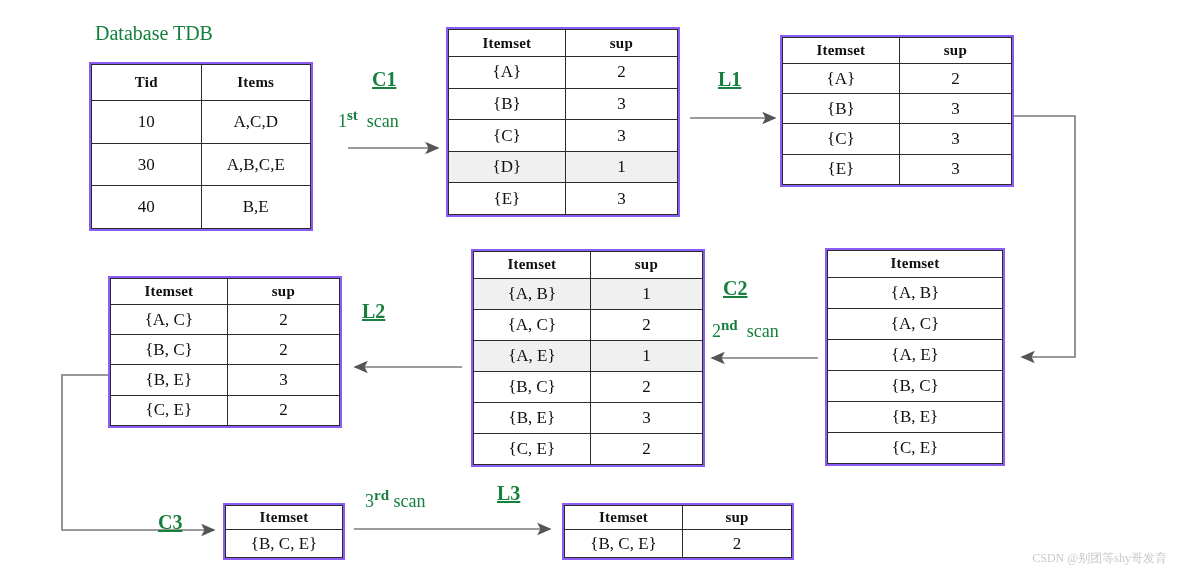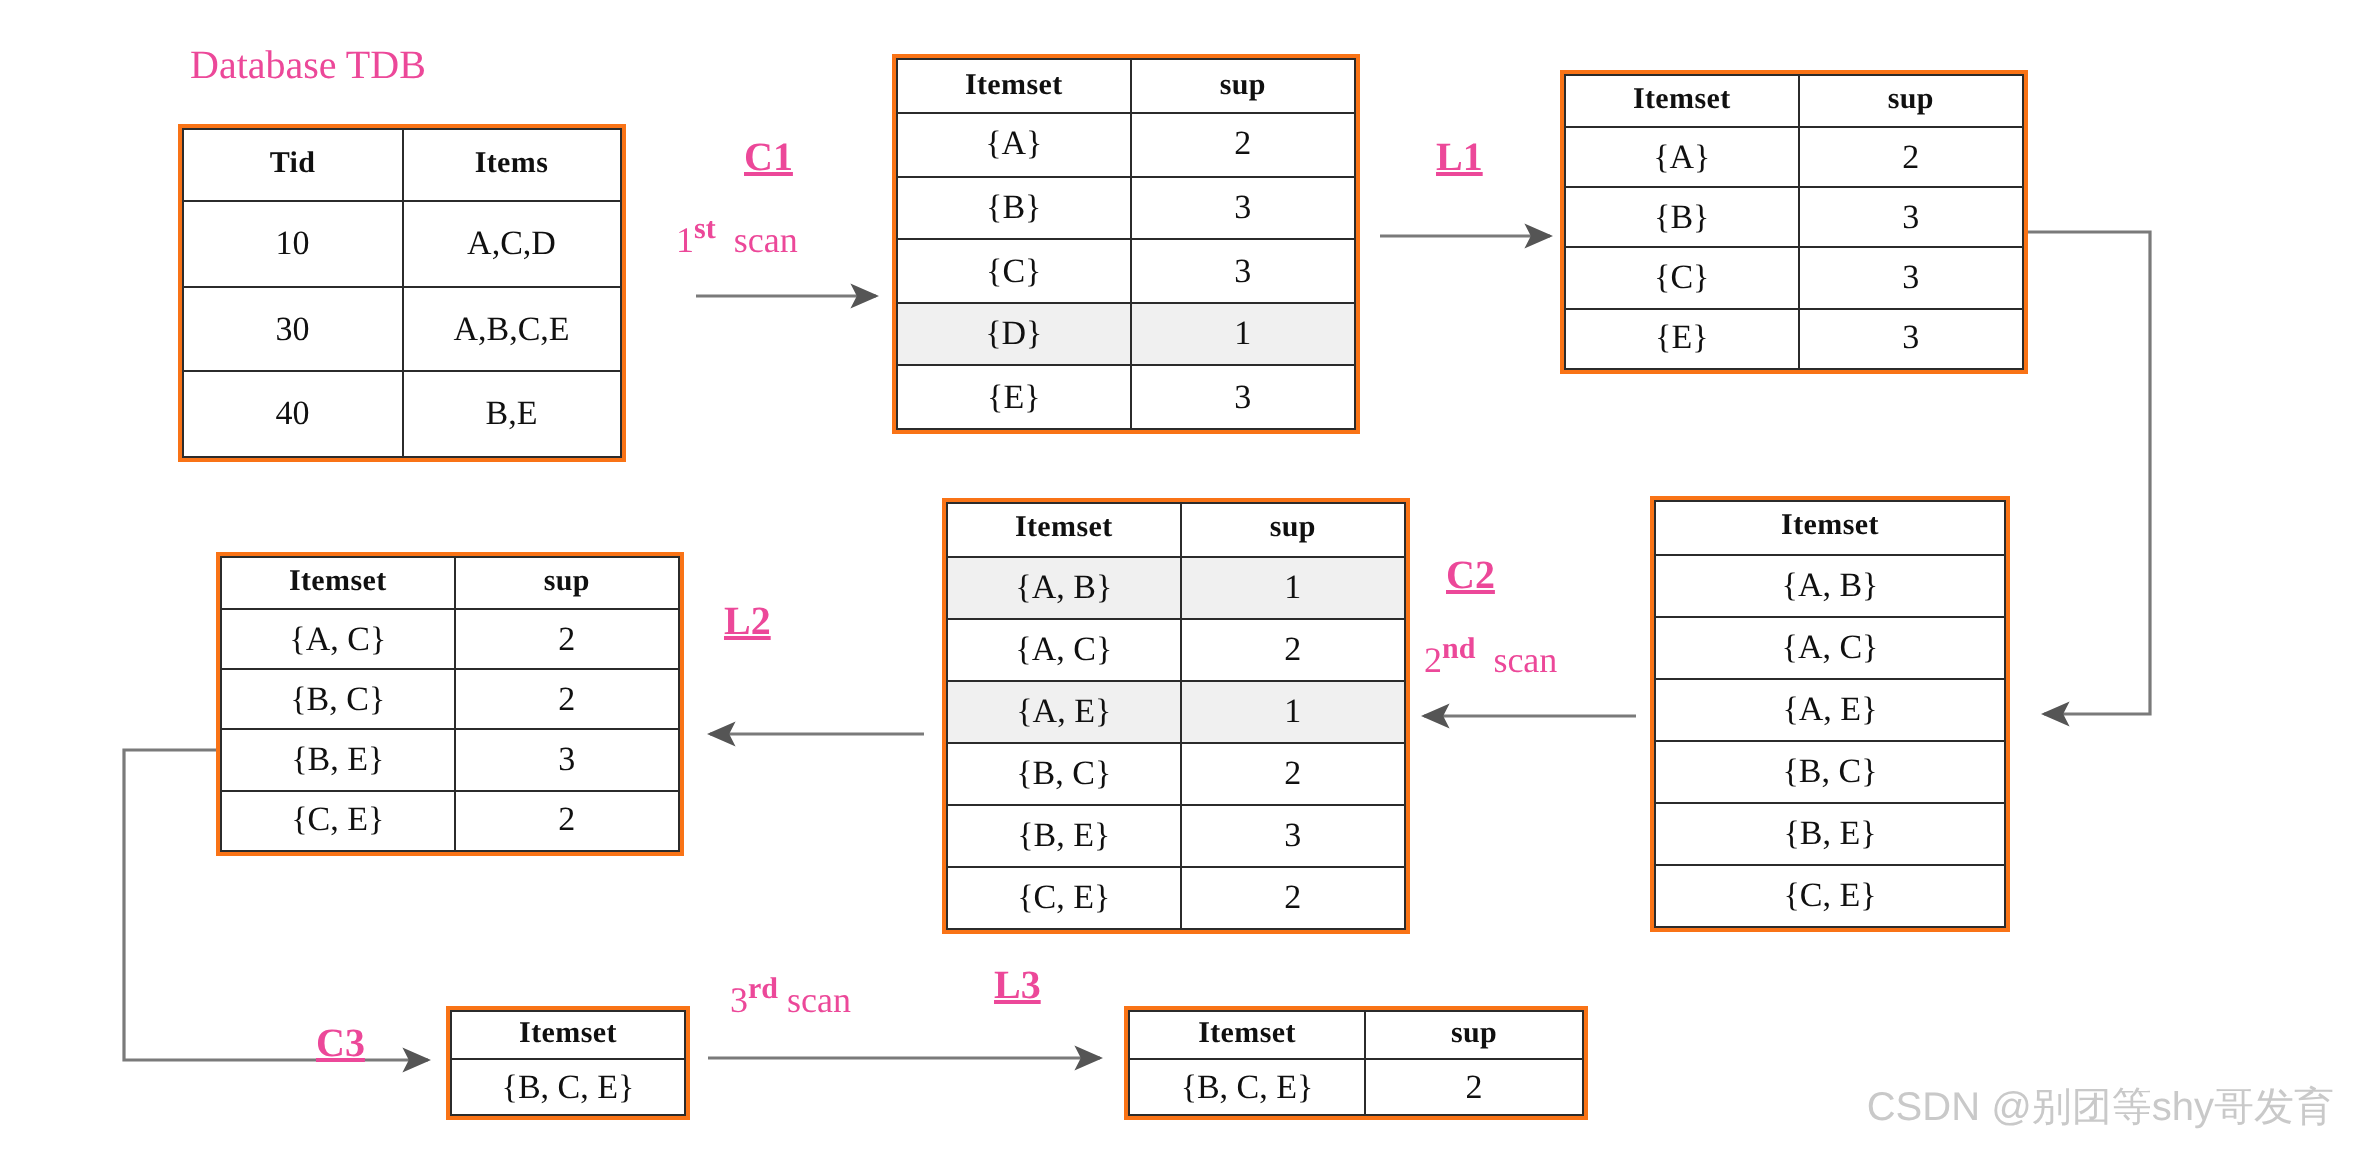--- a/index.html
+++ b/index.html
@@ -12,21 +12,21 @@
     width: 1177px;
     height: 575px;
     background: #ffffff;
     font-family: "Liberation Serif", "DejaVu Serif", serif;
     overflow: hidden;
   }
 
   
   .tbl {
     position: absolute;
-    border: 2px solid #f97316;
+    border: 2px solid #8b5cf6;
     border-collapse: collapse;
     background: #ffffff;
     box-sizing: border-box;
   }
   .tbl table {
     border-collapse: collapse;
     width: 100%;
     height: 100%;
   }
   .tbl td {
@@ -47,21 +47,21 @@
     font-size: 17px;
   }
   .tbl tr.pruned td {
     background: #f0f0f0;
   }
 
   
   .lbl {
     position: absolute;
     font-family: "Liberation Serif", "DejaVu Serif", serif;
-    color: #ec4899;
+    color: #15803d;
     white-space: nowrap;
   }
   .lbl.title   { font-size: 20px; }
   .lbl.step    { font-size: 20px; font-weight: 600; text-decoration: underline; }
   .lbl.scan    { font-size: 18px; }
   .lbl.scan sup{ font-size: 15px; font-weight: 700; }
 
   
   .conn {
     position: absolute;
@@ -70,22 +70,22 @@
     width: 1177px;
     height: 575px;
     pointer-events: none;
   }
 
   
   .watermark {
     position: absolute;
     right: 10px;
     bottom: 8px;
-    font-family: Liberation Sans, sans-serif;
-    font-size: 20px;
+    font-family: Liberation Serif, serif;
+    font-size: 12px;
     color: #c9c9c9;
     white-space: nowrap;
   }
 </style>
 </head>
 <body>
 
 <div id="canvas">
 
   <svg class="conn" viewBox="0 0 1177 575" xmlns="http://www.w3.org/2000/svg">

